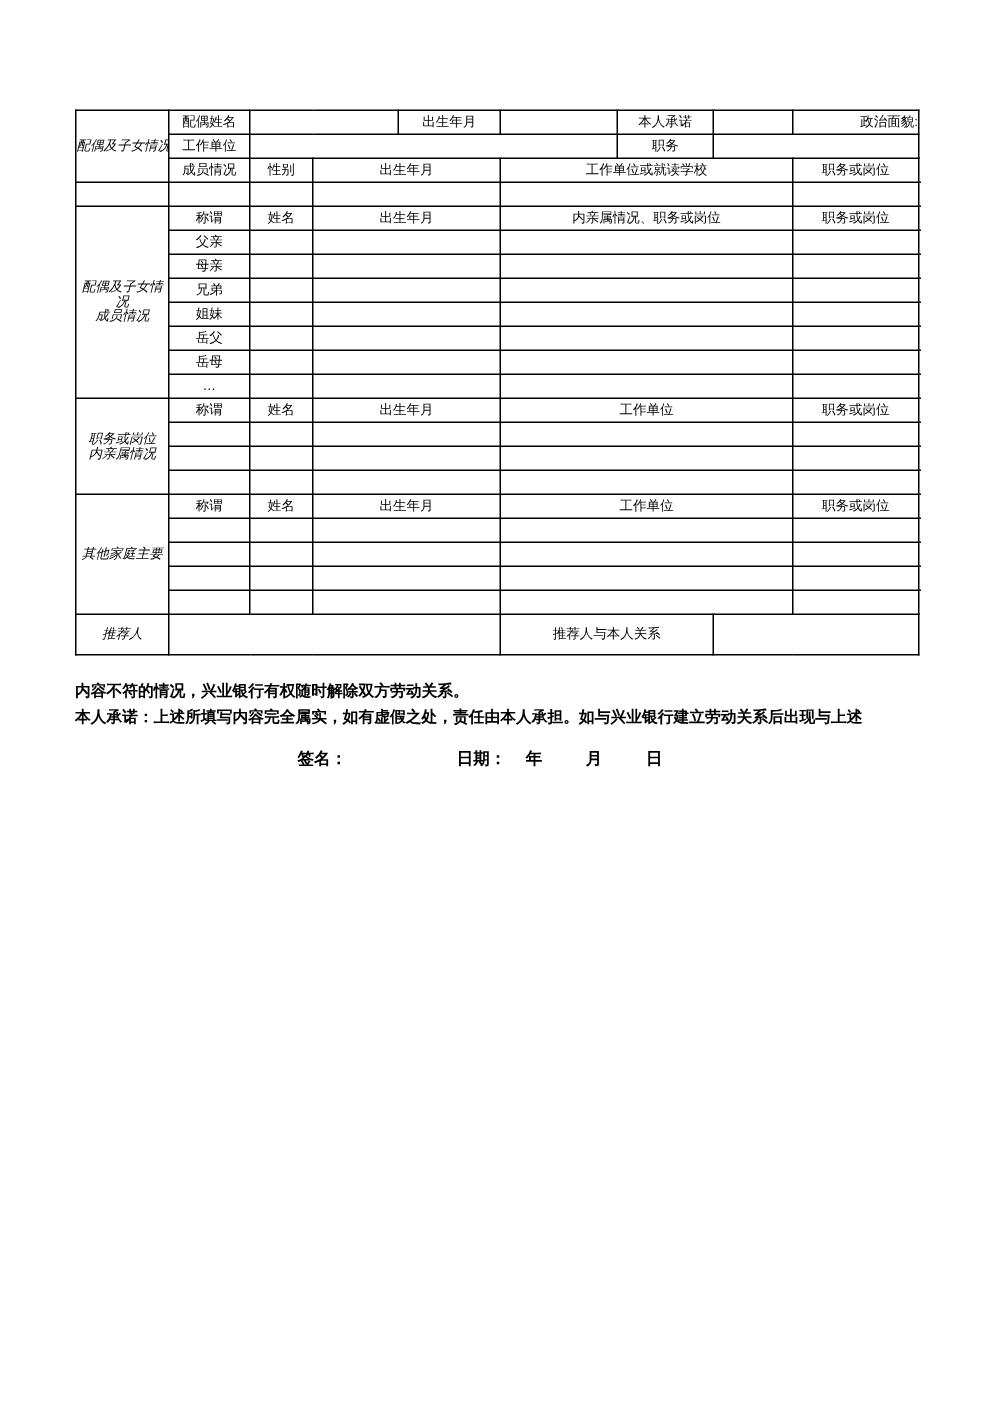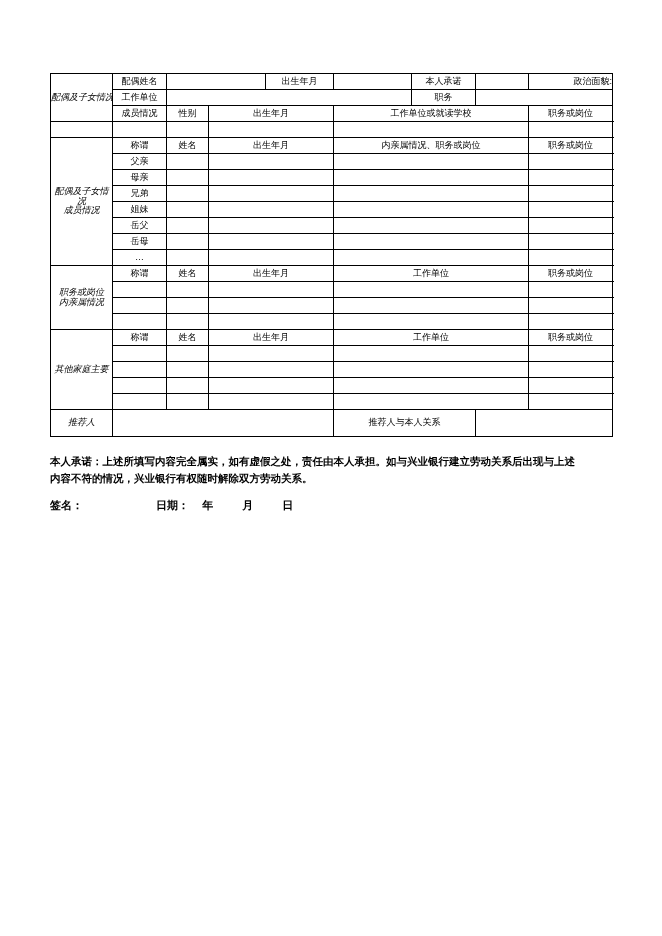--- a/index.html
+++ b/index.html
@@ -61,21 +61,21 @@
     line-height: 1.6;
     text-align: left;
   }
   .sign-row {
     position: absolute;
     left: 50px;
     top: 498px;
     width: 566px;
     font-size: 11px;
     font-weight: bold;
-    text-align: left;
+    text-align: center;
   }
   .sign-row span {
     display: inline-block;
   }
   .sign-name { margin-right: 70px; }
   .sign-date { margin-right: 10px; }
   .sign-y { margin-right: 26px; }
   .sign-m { margin-right: 26px; }
   .sign-d { margin-right: 26px; }
 </style>
@@ -271,22 +271,22 @@
     <tr>
       <td class="side" style="height:26px">推荐人</td>
       <td class="blank" colspan="4">&nbsp;</td>
       <td class="label-cell" colspan="2">推荐人与本人关系</td>
       <td class="blank" colspan="2">&nbsp;</td>
     </tr>
   </tbody>
     </table>
 
   <div class="statement">
+    <div>内容不符的情况，兴业银行有权随时解除双方劳动关系。</div>
     <div>本人承诺：上述所填写内容完全属实，如有虚假之处，责任由本人承担。如与兴业银行建立劳动关系后出现与上述</div>
-    <div>内容不符的情况，兴业银行有权随时解除双方劳动关系。</div>
   </div>
 
   <div class="sign-row">
     <span class="sign-name">签名：</span>
     <span class="sign-date">日期：</span>
     <span class="sign-y">年</span>
     <span class="sign-m">月</span>
     <span class="sign-d">日</span>
   </div>
 

